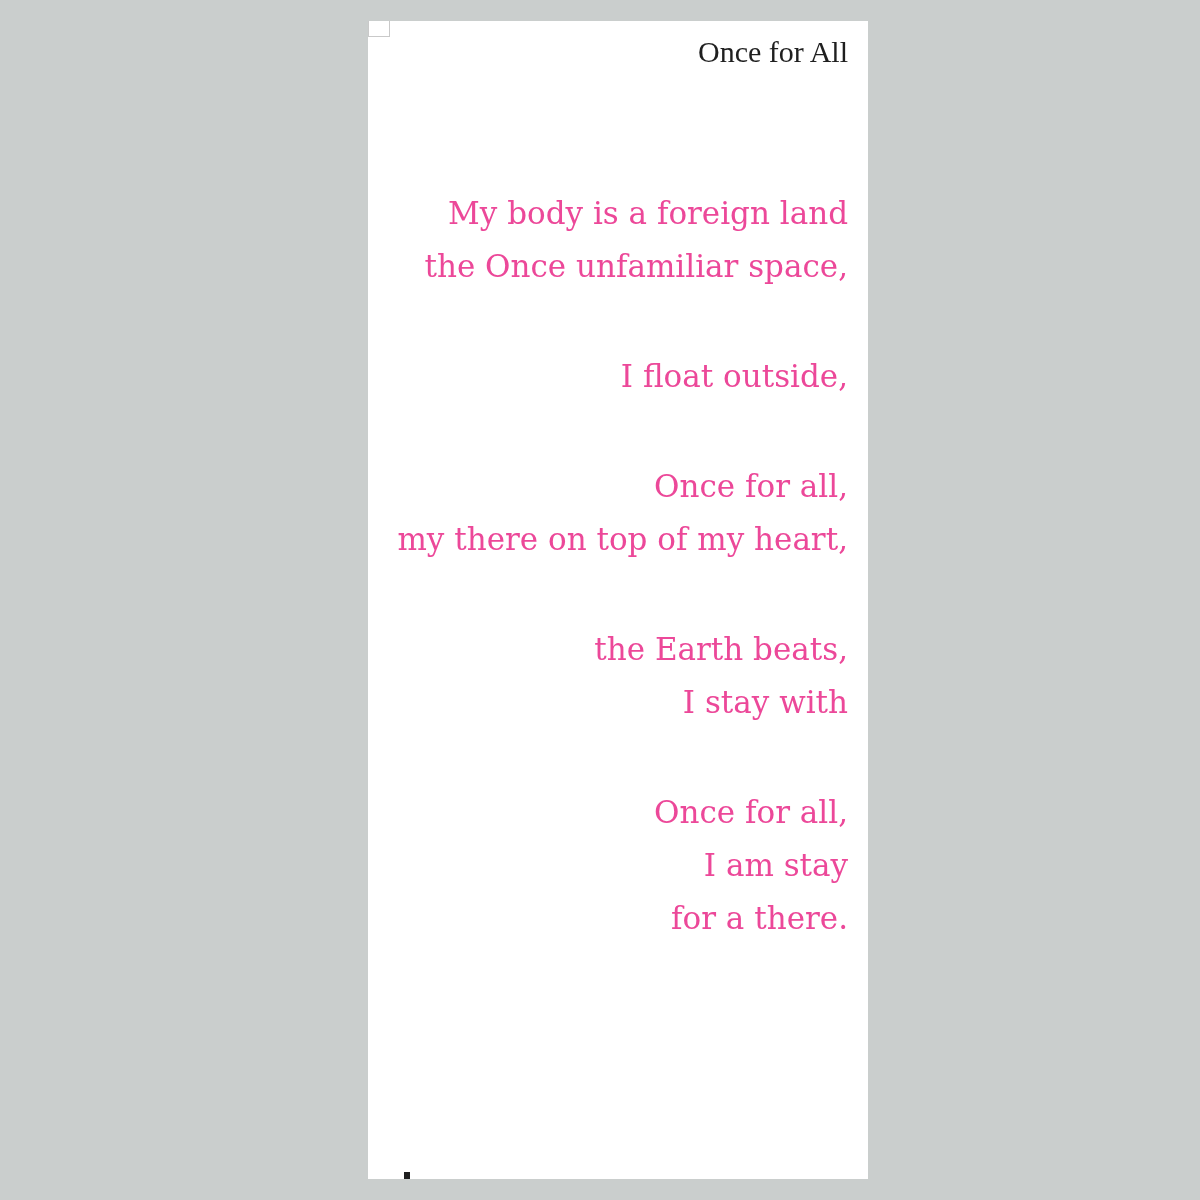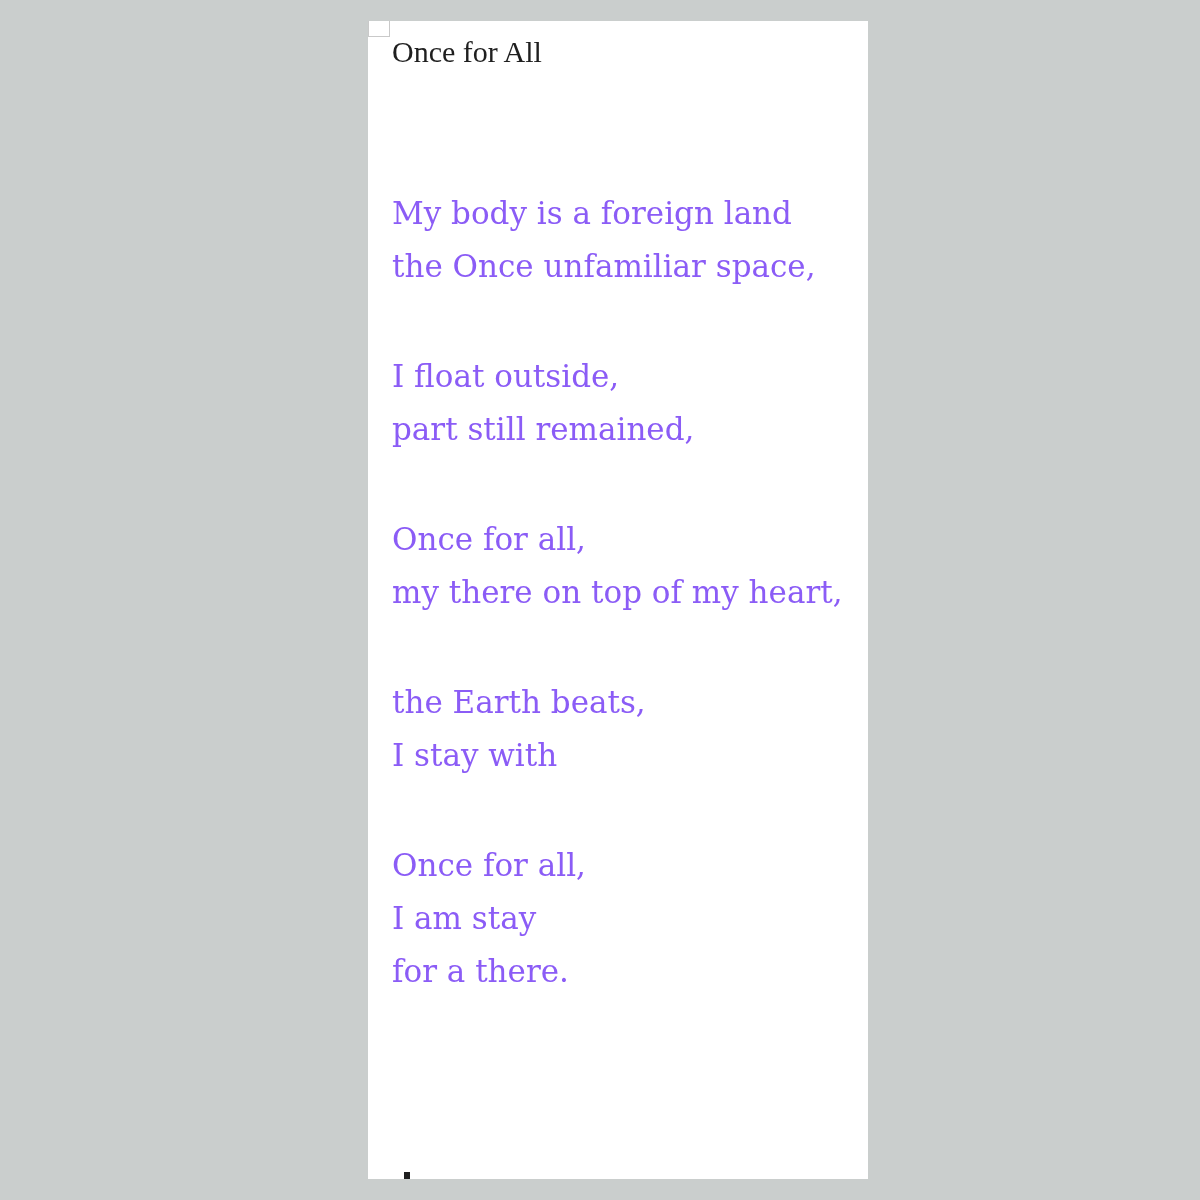--- a/index.html
+++ b/index.html
@@ -20,20 +20,21 @@
   .page {
     position: absolute;
     left: 368px;
     top: 21px;
     width: 500px;
     height: 1158px;
     background: #ffffff;
     box-sizing: border-box;
     padding: 12px 20px 16px 24px;
     overflow: hidden;
+    text-align: right;
   }
   .corner-marker {
     position: absolute;
     left: 0px;
     top: -1px;
     width: 20px;
     height: 15px;
     background: #ffffff;
     border: 1px solid #c9c9c9;
     box-sizing: content-box;
@@ -45,21 +46,21 @@
     font-size: 30px;
     line-height: 38px;
     color: #1f1f1f;
     font-weight: normal;
   }
   .stanza {
     margin: 0 0 57px 0;
     font-family: "DejaVu Serif", serif;
     font-size: 31px;
     line-height: 53px;
-    color: #8b5cf6;
+    color: #ec4899;
   }
   .stanza:last-child { margin-bottom: 0; }
   .poem-line { white-space: nowrap; }
   .clipped-fragment {
     position: absolute;
     left: 36px;
     top: 1151px;
     width: 6px;
     height: 12px;
     background: #1f1f1f;
@@ -77,21 +78,20 @@
 
     <h1 class="doc-title">Once for All</h1>
 
     <div class="stanza">
       <div class="poem-line">My body is a foreign land</div>
       <div class="poem-line">the Once unfamiliar space,</div>
     </div>
 
     <div class="stanza">
       <div class="poem-line">I float outside,</div>
-      <div class="poem-line">part still remained,</div>
     </div>
 
 
     <div class="stanza">
       <div class="poem-line">Once for all,</div>
       <div class="poem-line">my there on top of my heart,</div>
     </div>
 
     <div class="stanza">
       <div class="poem-line">the Earth beats,</div>

